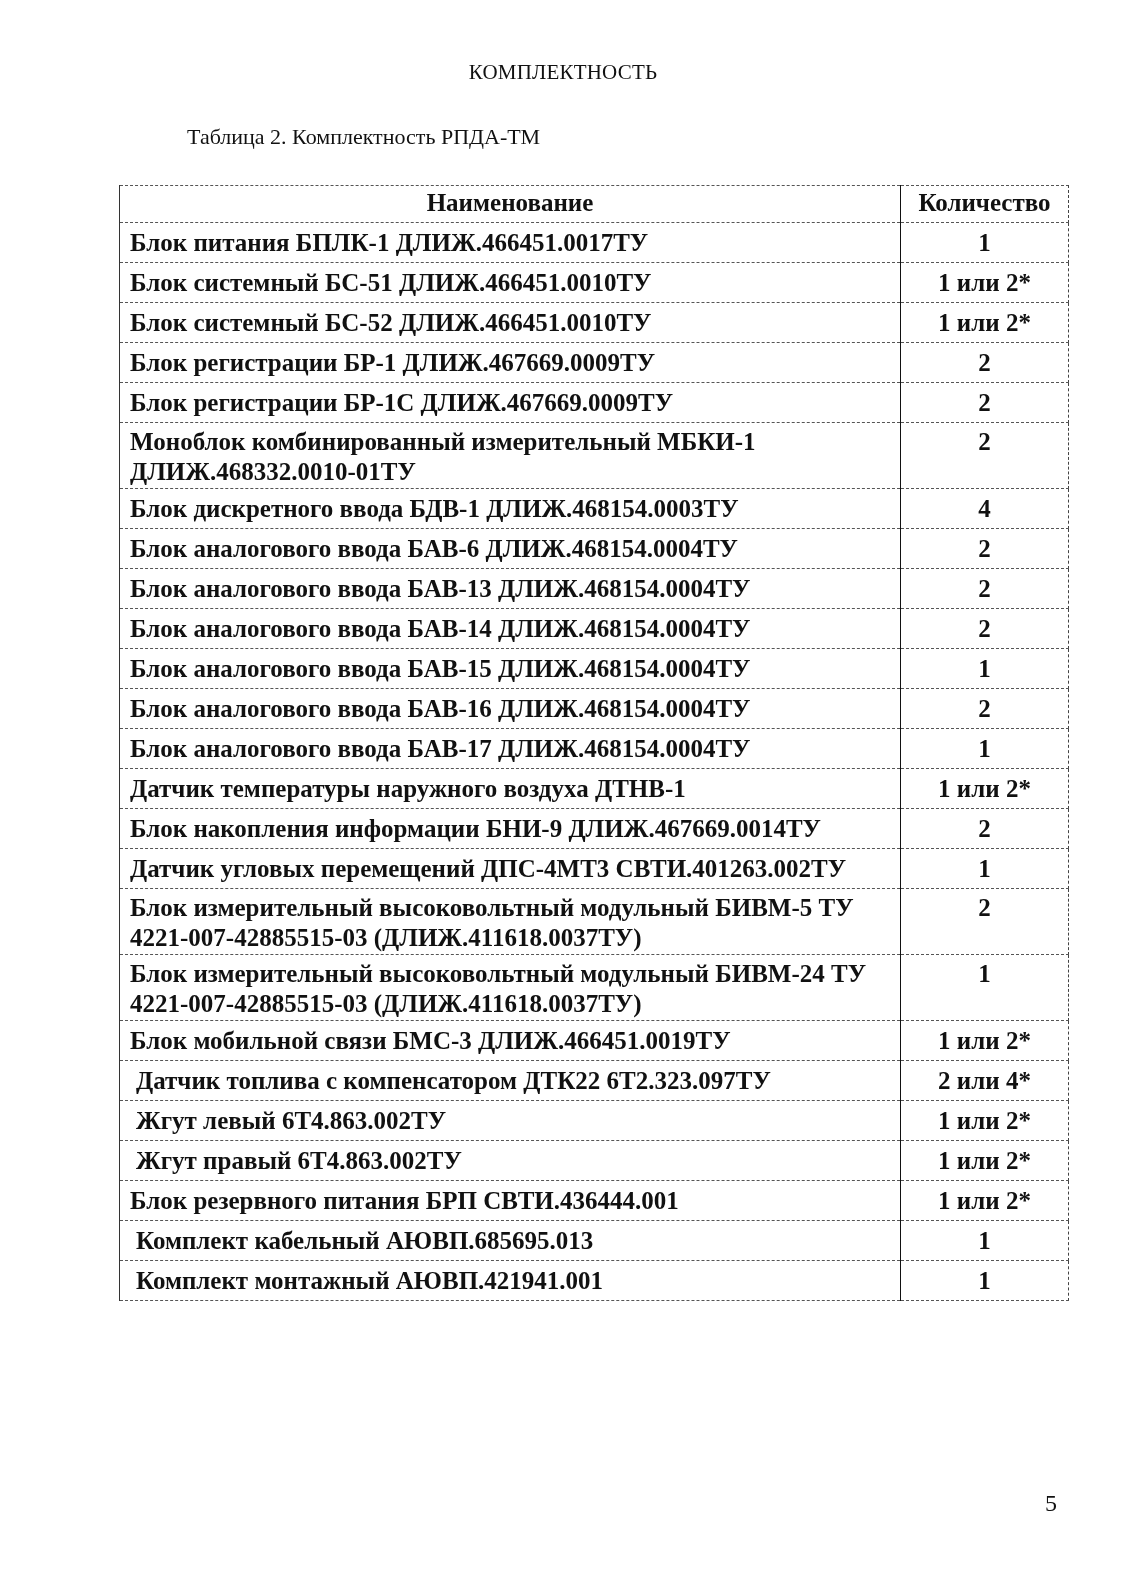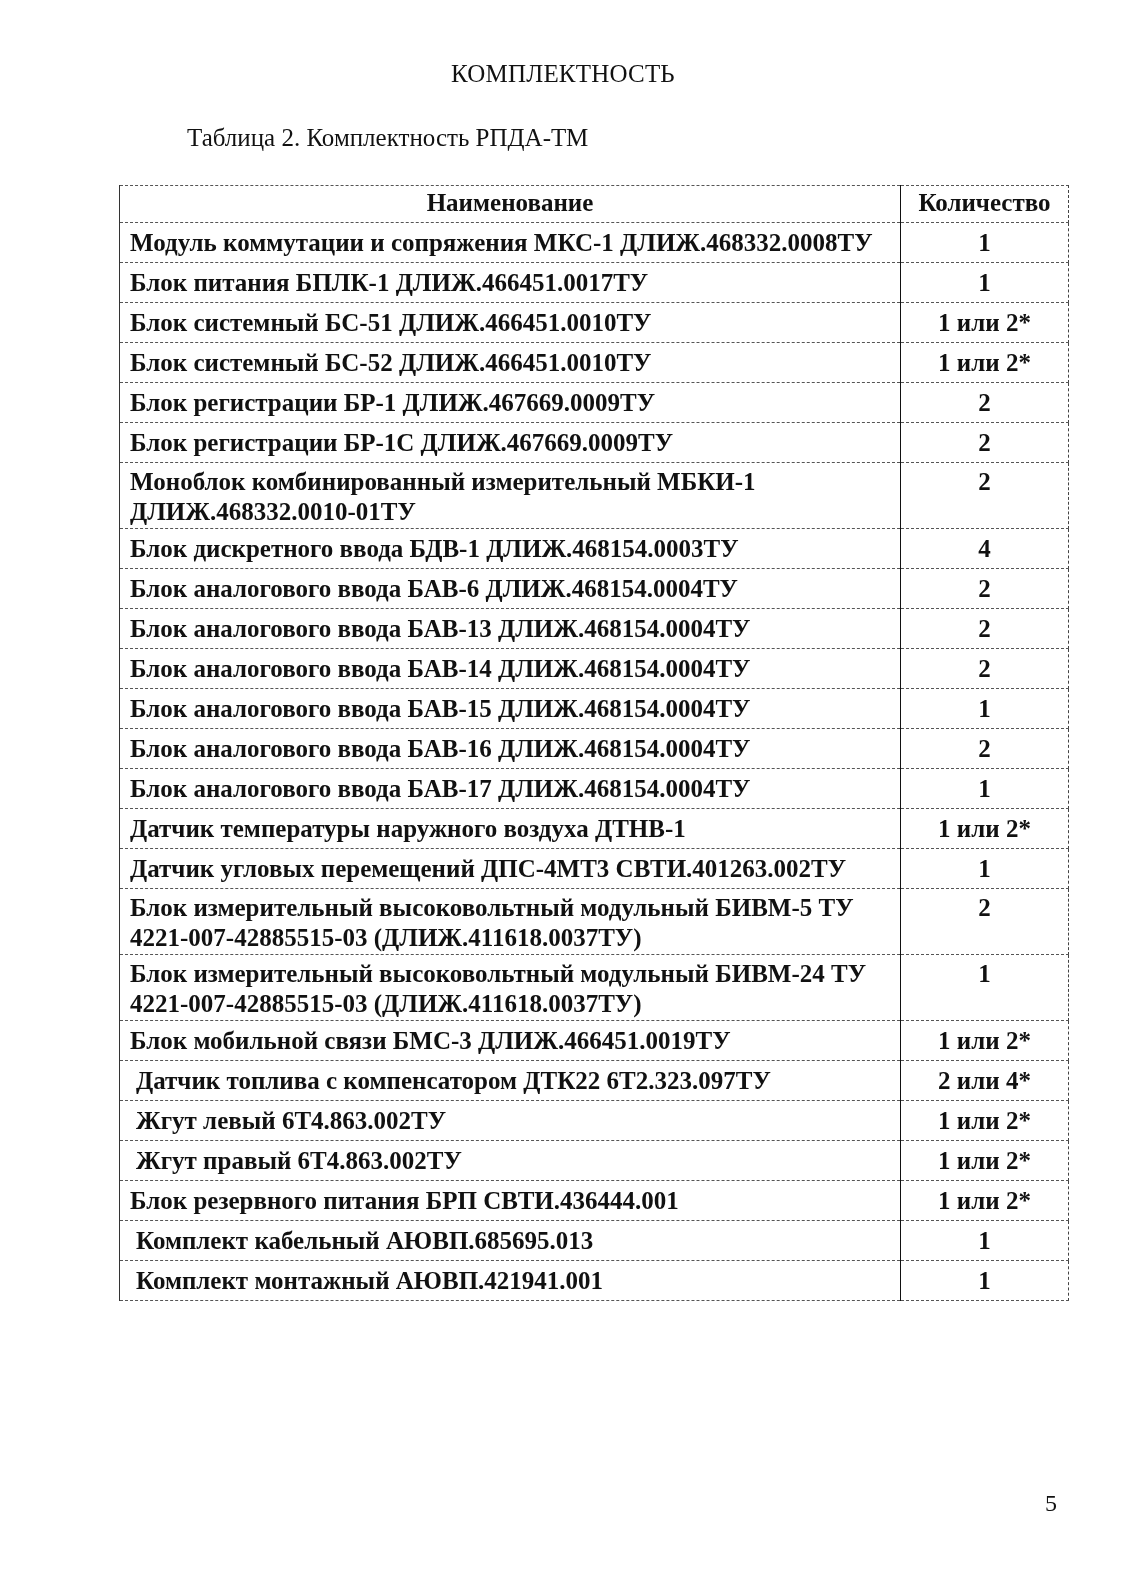--- a/index.html
+++ b/index.html
@@ -2,24 +2,24 @@
 <html><head>
   <meta charset="utf-8">
   <style>
     html, body { margin: 0; padding: 0; background: #ffffff; }
     body {
       width: 1126px; height: 1586px; position: relative; overflow: hidden;
       font-family: "Liberation Serif", "DejaVu Serif", serif; color: #111;
     }
     .heading {
       position: absolute; top: 60px; left: 0; width: 1126px; text-align: center;
-      font-size: 25px; letter-spacing: 0.2px;
+      font-size: 21px; letter-spacing: 0.2px;
     }
     .caption {
-      position: absolute; top: 124px; left: 187px; font-size: 25px;
+      position: absolute; top: 124px; left: 187px; font-size: 22px;
     }
     table.spec {
       position: absolute; top: 185px; left: 119px; width: 949px;
       border-collapse: collapse; table-layout: fixed;
       font-size: 25px;
     }
     table.spec col.c-name { width: 781px; }
     table.spec col.c-qty { width: 168px; }
     table.spec th, table.spec td {
       border-top: 1px dashed #555;
@@ -57,24 +57,20 @@
       <col class="c-name">
       <col class="c-qty">
     </colgroup>
   <thead>
     <tr>
       <th>Наименование</th>
       <th>Количество</th>
     </tr>
   </thead>
   <tbody>
-    <tr>
-        <td>Модуль коммутации и сопряжения МКС-1 ДЛИЖ.468332.0008ТУ</td>
-        <td>1</td>
-      </tr>
     <tr>
         <td>Блок питания БПЛК-1 ДЛИЖ.466451.0017ТУ</td>
         <td>1</td>
       </tr>
     <tr>
         <td>Блок системный БС-51 ДЛИЖ.466451.0010ТУ</td>
         <td>1 или 2*</td>
       </tr>
     <tr>
         <td>Блок системный БС-52 ДЛИЖ.466451.0010ТУ</td>
@@ -118,20 +114,24 @@
       </tr>
     <tr>
         <td>Блок аналогового ввода БАВ-17 ДЛИЖ.468154.0004ТУ</td>
         <td>1</td>
       </tr>
     <tr>
         <td>Датчик температуры наружного воздуха ДТНВ-1</td>
         <td>1 или 2*</td>
       </tr>
     <tr>
+        <td>Блок накопления информации БНИ-9 ДЛИЖ.467669.0014ТУ</td>
+        <td>2</td>
+      </tr>
+    <tr>
         <td>Датчик угловых перемещений ДПС-4МТ3 СВТИ.401263.002ТУ</td>
         <td>1</td>
       </tr>
     <tr class="two-line">
         <td>Блок измерительный высоковольтный модульный БИВМ-5 ТУ 4221-007-42885515-03 (ДЛИЖ.411618.0037ТУ)</td>
         <td>2</td>
       </tr>
     <tr class="two-line">
         <td>Блок измерительный высоковольтный модульный БИВМ-24 ТУ 4221-007-42885515-03 (ДЛИЖ.411618.0037ТУ)</td>
         <td>1</td>

